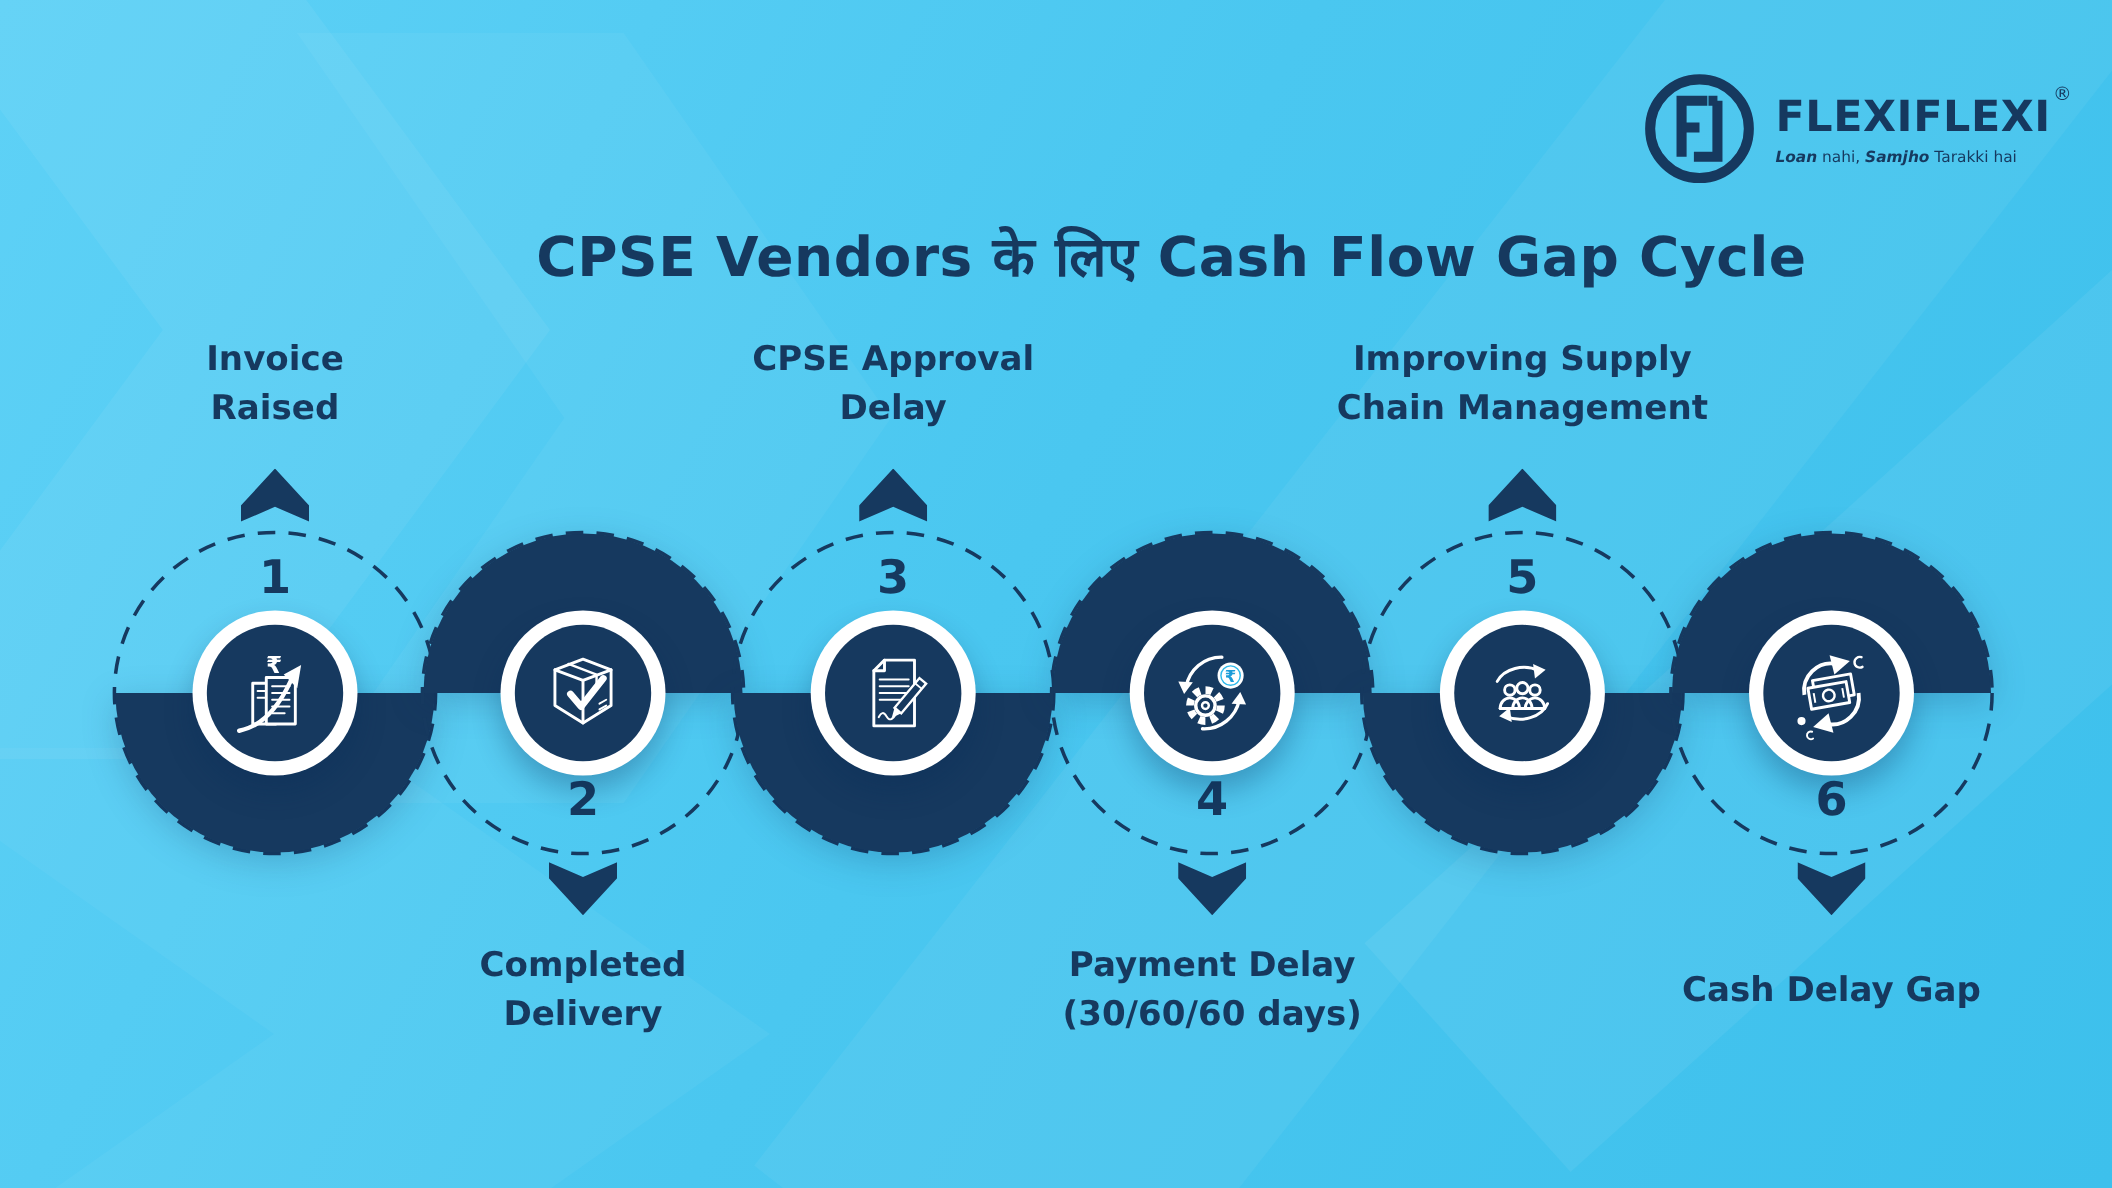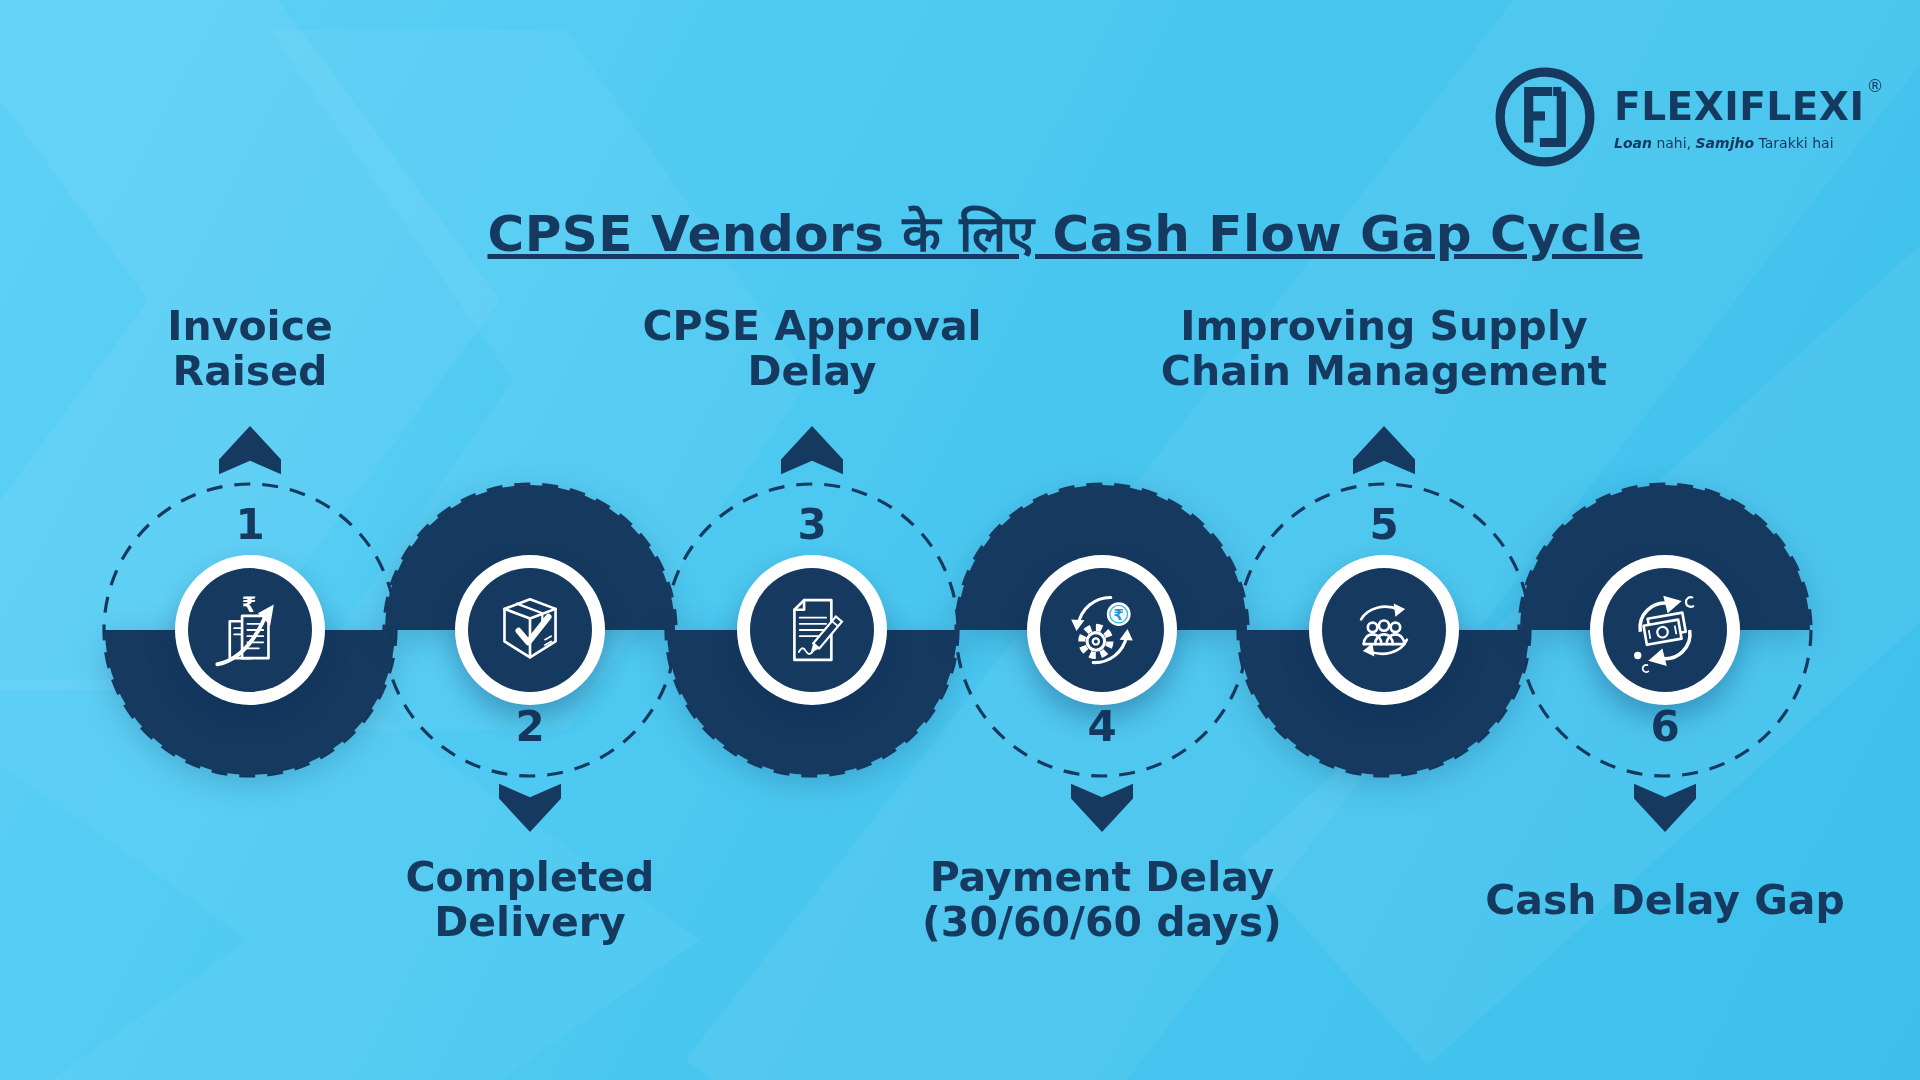--- a/index.html
+++ b/index.html
@@ -30,21 +30,21 @@
   .logo-text { padding-top:14px; }
   .brand { font-size:39px; line-height:1; color:#16395F; letter-spacing:.5px; white-space:nowrap; }
   .brand .light { font-weight:700; }
   .brand .bold  { font-weight:700; }
   .brand sup { font-size:17px; font-weight:400; vertical-align:28px; margin-left:2px; }
   .tagline { margin-top:9px; font-size:14px; color:#16395F; white-space:nowrap; }
 
   
   .title {
     position:absolute; top:198px; left:210px; right:0; z-index:4;
-    text-align:center; font-size:50px; font-weight:700; color:#16395F; letter-spacing:.5px;text-decoration:underline;
+    text-align:center; font-size:50px; font-weight:700; color:#16395F; letter-spacing:.5px;
   }
 
   
   .step { position:absolute; top:0; height:100%; width:360px; z-index:2;
           left:calc(var(--cx) - 180px); }
 
   .half-disc { position:absolute; left:35px; width:290px; height:145px; background:#16395F;
                filter:drop-shadow(0 8px 16px rgba(8,42,85,.22)); }
   .half-disc.bottom { top:630px; border-radius:0 0 145px 145px; }
   .half-disc.top    { top:485px; border-radius:145px 145px 0 0; }
@@ -61,21 +61,21 @@
   .num { position:absolute; left:0; right:0; text-align:center;
          font-size:42px; font-weight:700; color:#16395F; }
   .num.top    { top:500px; }
   .num.bottom { top:702px; }
 
   .chevron { position:absolute; left:149px; width:62px; height:56px; background:#16395F; }
   .chevron.up   { top:426px; clip-path:polygon(50% 0%,100% 60%,100% 86%,50% 62%,0% 86%,0% 60%); }
   .chevron.down { top:776px; clip-path:polygon(50% 100%,100% 40%,100% 14%,50% 38%,0% 14%,0% 40%); }
 
   .label { position:absolute; left:-45px; right:-45px; display:flex; flex-direction:column;
-           text-align:center; font-weight:700; font-size:41px; line-height:45px; color:#16395F; }
+           text-align:center; font-weight:700; font-size:31px; line-height:45px; color:#16395F; }
   .label.top    { top:294px; height:100px; justify-content:flex-end; }
   .label.bottom { top:852px; height:96px;  justify-content:center; }
 </style>
 </head>
 <body>
 
 <div id="page">
 
   <div class="deco d1"></div>
   <div class="deco d2"></div>

